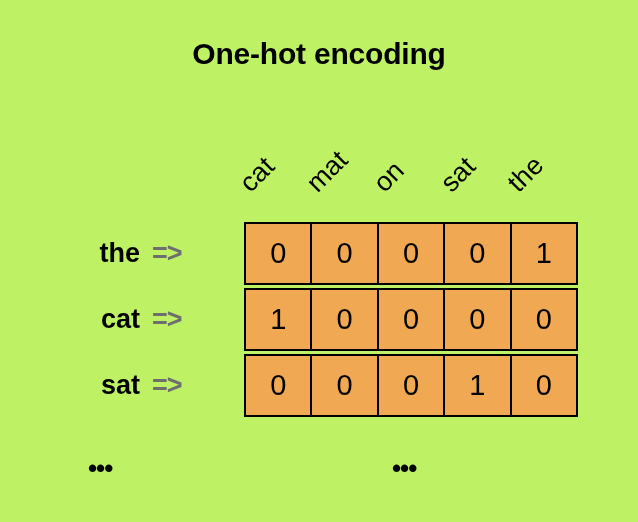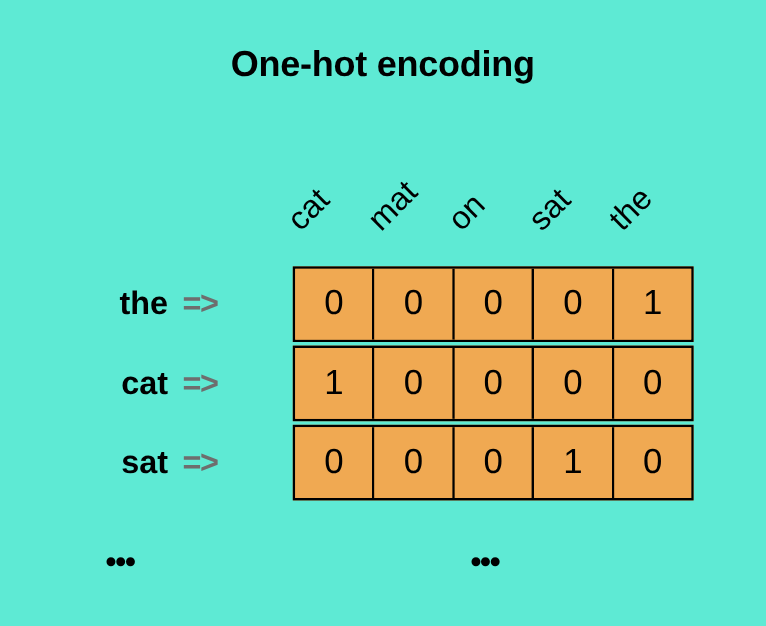--- a/index.html
+++ b/index.html
@@ -11,21 +11,21 @@
     width: 638px;
     height: 522px;
     font-family: "Liberation Sans", sans-serif;
     color: #000000;
     overflow: hidden;
   }
   #canvas {
     position: relative;
     width: 638px;
     height: 522px;
-    background: #5eead4;
+    background: #bef264;
   }
 
   
   #title {
     position: absolute;
     left: 0;
     top: 36px;
     width: 638px;
     text-align: center;
     font-size: 30px;

